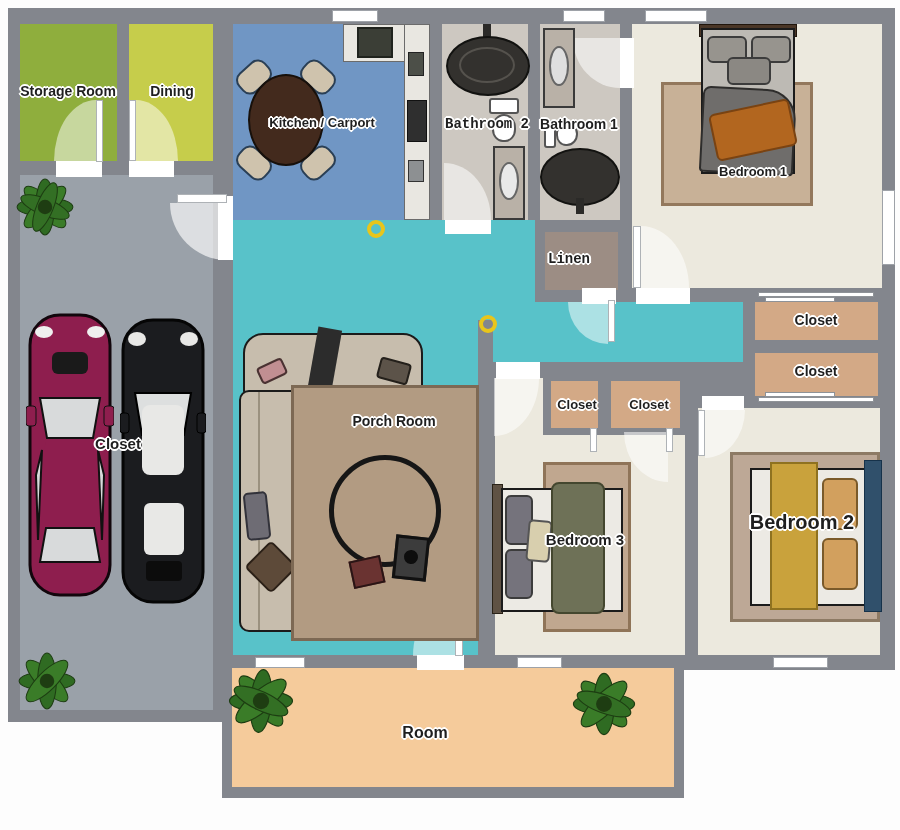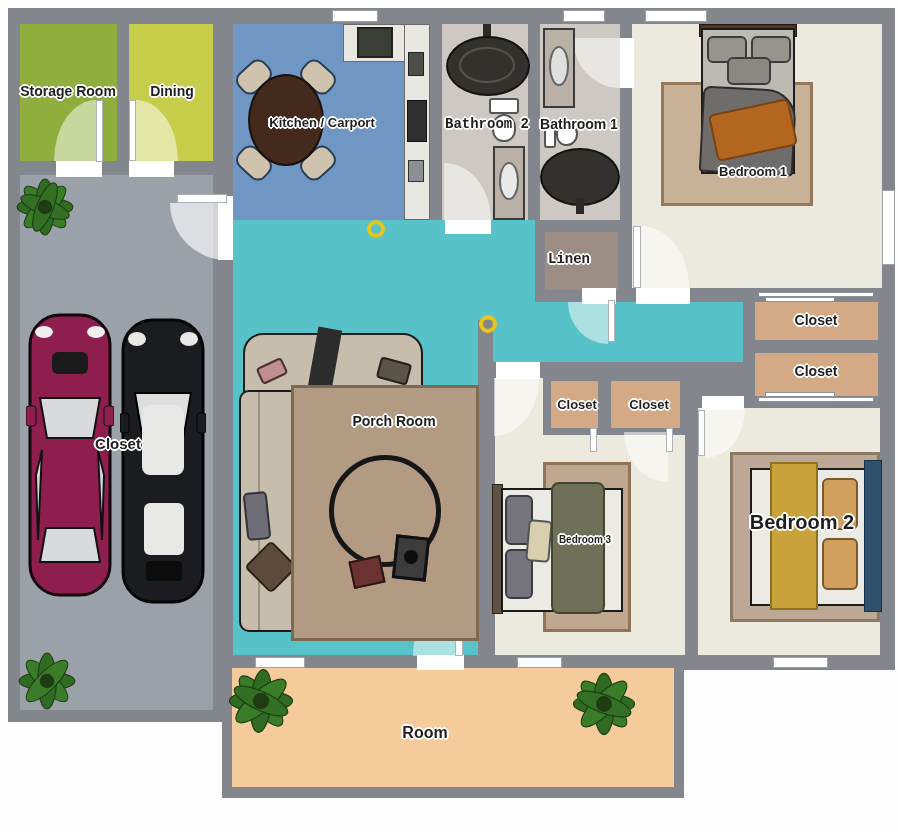--- a/index.html
+++ b/index.html
@@ -244,17 +244,17 @@
   <div class="lbl" style="left:487px;top:124px;font-family:Liberation Mono, monospace;">Bathroom 2</div>
   <div class="lbl" style="left:579px;top:124px;">Bathroom 1</div>
   <div class="lbl" style="left:753px;top:171px;font-size:13px;">Bedroom 1</div>
   <div class="lbl" style="left:569px;top:259px;font-family:Liberation Mono, monospace;">Linen</div>
   <div class="lbl" style="left:816px;top:320px;">Closet</div>
   <div class="lbl" style="left:816px;top:371px;">Closet</div>
   <div class="lbl" style="left:577px;top:404px;font-size:13px;">Closet</div>
   <div class="lbl" style="left:649px;top:404px;font-size:13px;">Closet</div>
   <div class="lbl" style="left:118px;top:443px;font-size:15px;">Closet</div>
   <div class="lbl" style="left:394px;top:421px;">Porch Room</div>
-  <div class="lbl" style="left:585px;top:539px;font-size:10px;text-align:center;">Bedroom 3</div>
+  <div class="lbl" style="left:585px;top:539px;font-size:15px;text-align:center;">Bedroom 3</div>
   <div class="lbl" style="left:790px;top:522px;font-size:20px;margin-left:12px;">Bedroom 2</div>
   <div class="lbl" style="left:425px;top:733px;font-size:16px;">Room</div>
 
 </div>
 
 </body></html>

